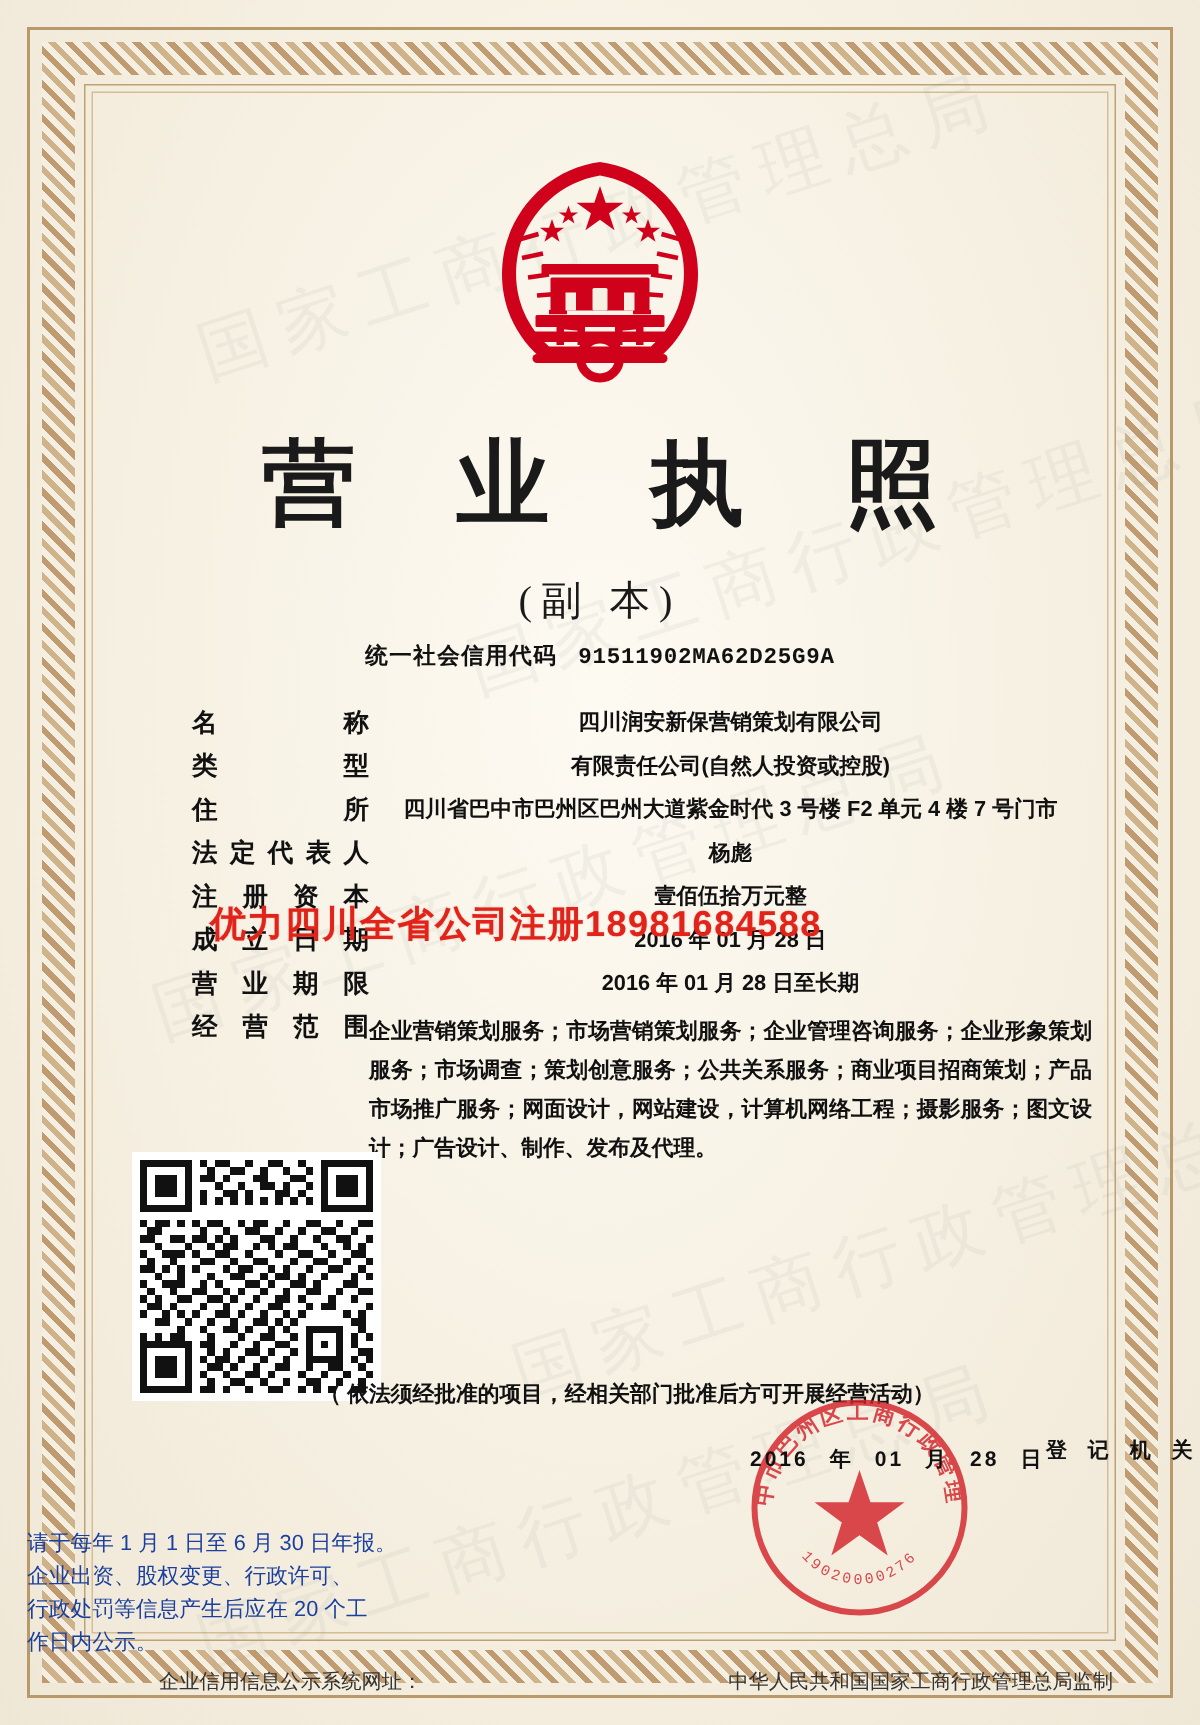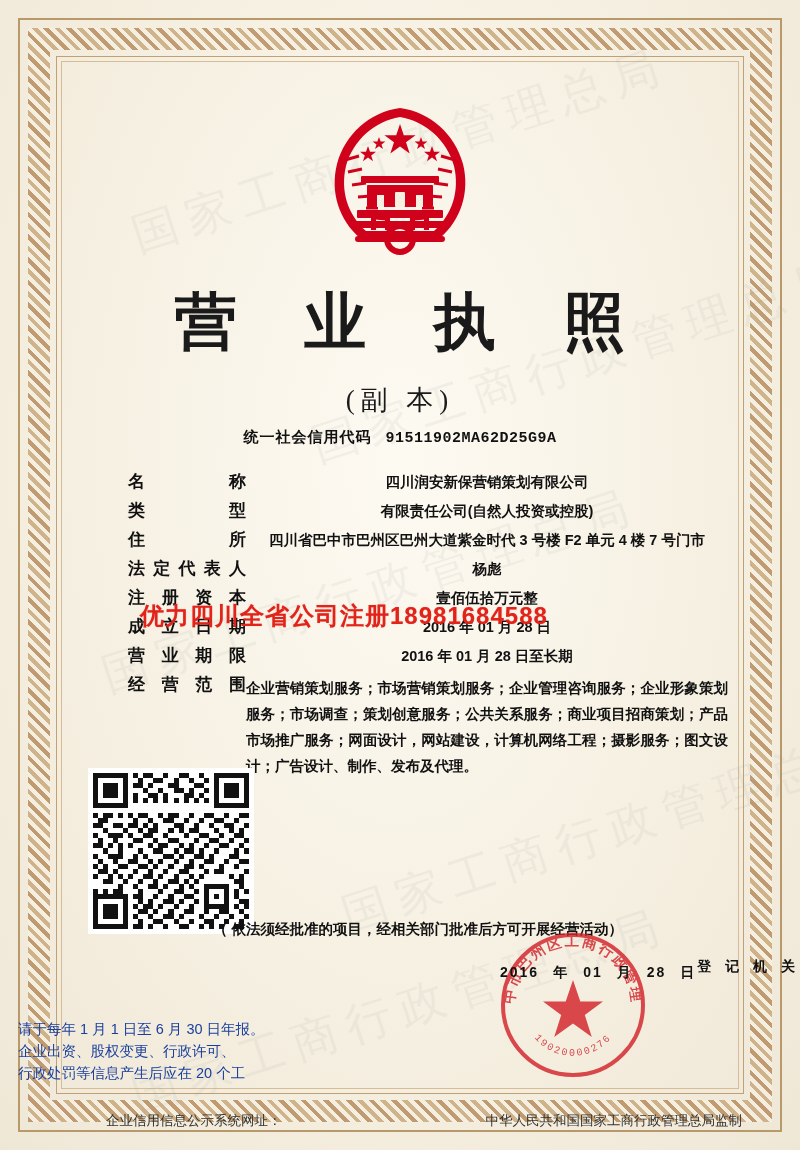--- a/index.html
+++ b/index.html
@@ -711,19 +711,20 @@
     <span>01</span>
     <span>月</span>
     <span>28</span>
     <span>日</span>
   </div>
 
   <div class="notice">
     <div>请于每年 1 月 1 日至 6 月 30 日年报。</div>
     <div>企业出资、股权变更、行政许可、</div>
     <div>行政处罚等信息产生后应在 20 个工</div>
+    <div>作日内公示。</div>
   </div>
 
 
   <div class="footer-left">企业信用信息公示系统网址：</div>
   <div class="footer-right">中华人民共和国国家工商行政管理总局监制</div>
 
 </div>
 
 </body></html>

